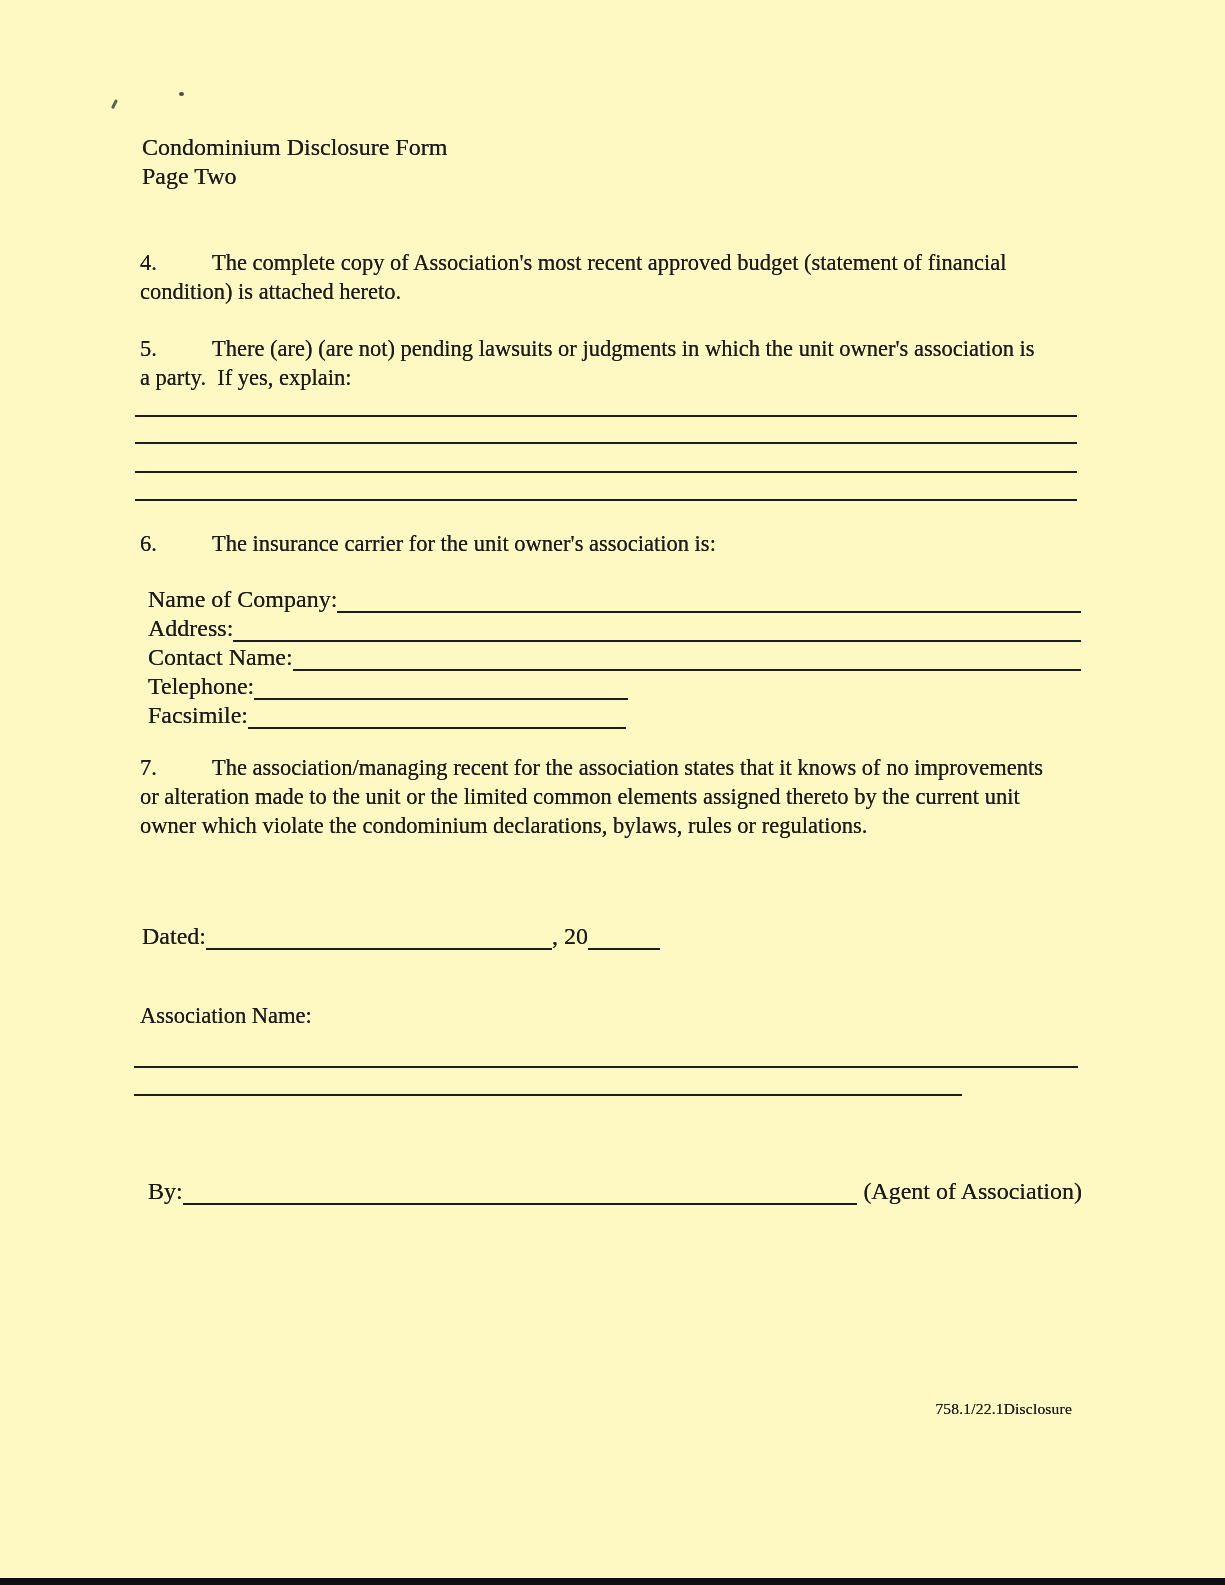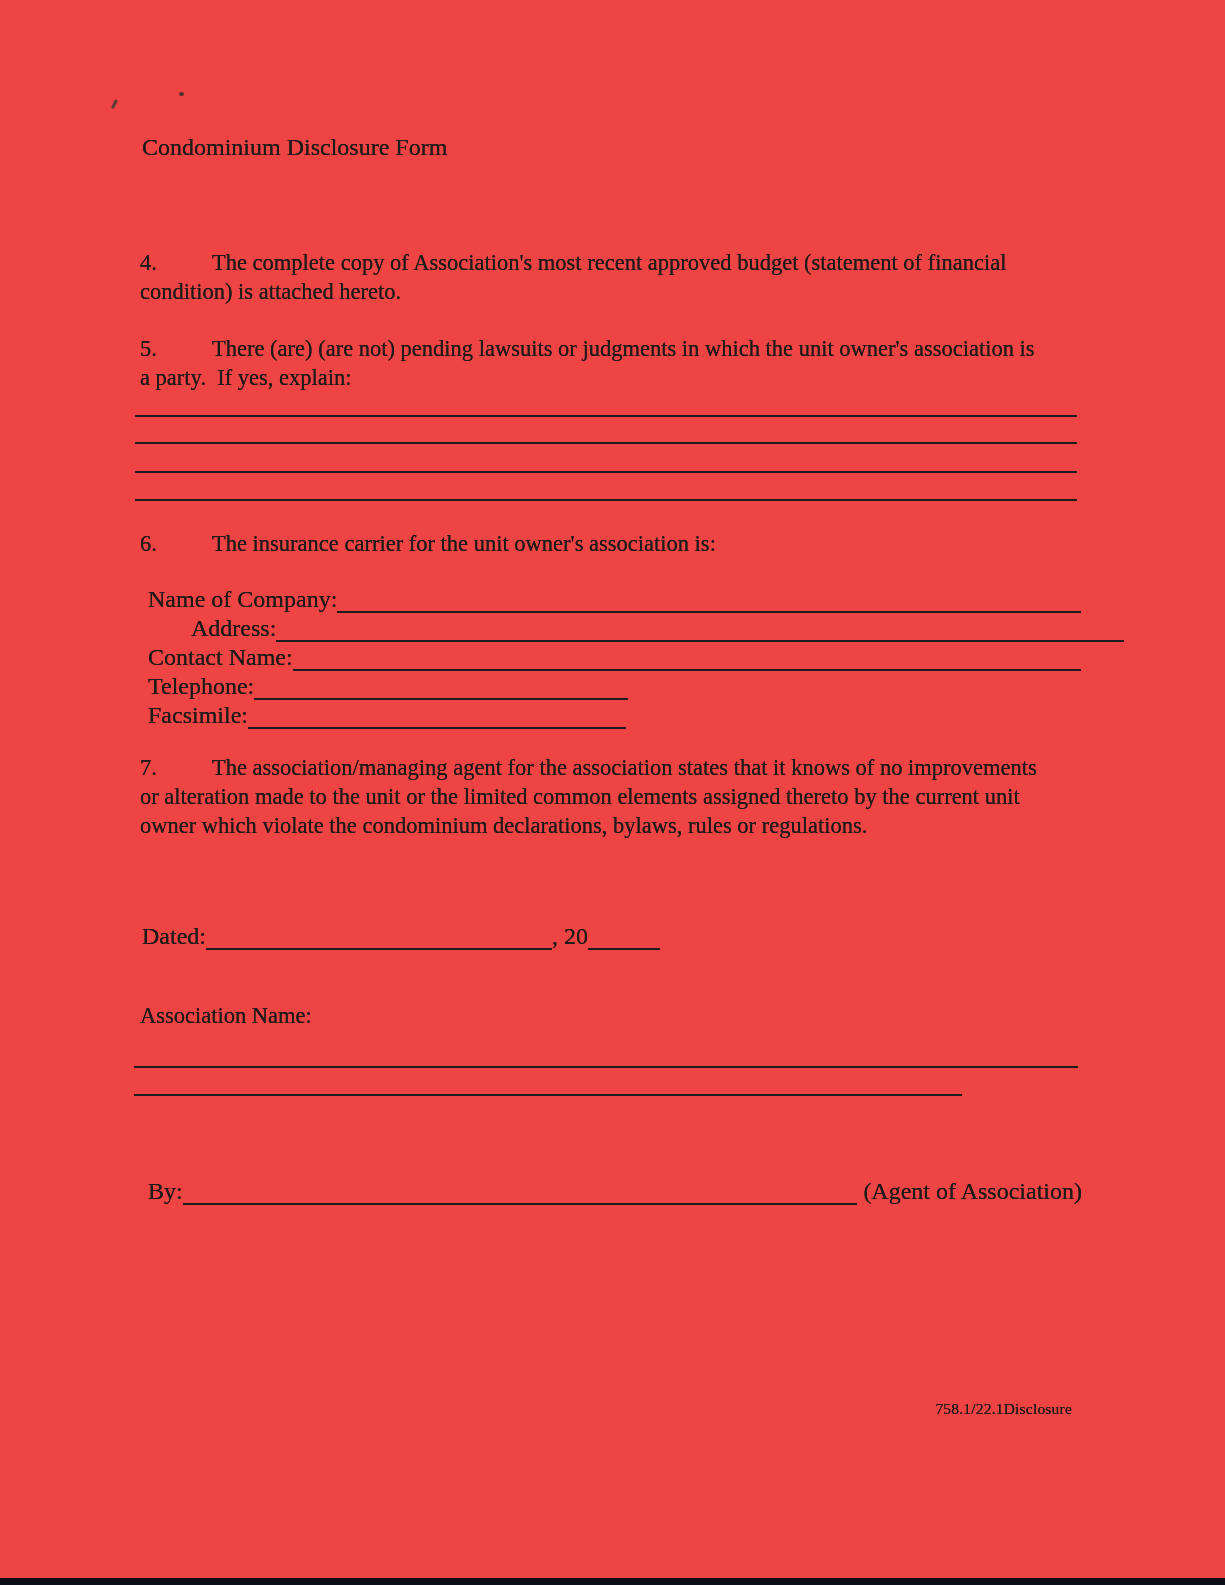--- a/index.html
+++ b/index.html
@@ -3,21 +3,21 @@
 <meta charset="utf-8">
 <style>
   * { margin: 0; padding: 0; box-sizing: border-box; }
   html, body { background: #e9e9e9; }
   body { font-family: "Liberation Serif", "DejaVu Serif", serif; }
 
   .page {
     position: relative;
     width: 1225px;
     height: 1585px;
-    background: #ef4444;
+    background: #fef9c3;
     overflow: hidden;
     color: #1b1b1b;
   }
 
   .ink { text-shadow: 0 0 0.45px rgba(10,10,10,0.85); }
 
   
   .speck-dot {
     position: absolute; left: 179px; top: 92px;
     width: 5px; height: 4px; border-radius: 50%;
@@ -61,21 +61,21 @@
     font-size: 24px; line-height: 27px;
   }
   .field-row .flabel { white-space: nowrap; }
   .fill-line {
     flex: 1 1 auto; height: 20px;
     border-bottom: 2.4px solid #1d1d1d;
   }
   .fill-line.fixed { flex: 0 0 auto; }
 
   .row-company  { top: 584px; }
-  .row-address  { top: 613px; margin-left: 43px; }
+  .row-address  { top: 613px; }
   .row-contact  { top: 642px; }
   .row-phone    { top: 671px; width: 480px; }
   .row-fax      { top: 700px; width: 478px; }
 
   .row-dated { top: 921px; width: 512px; justify-content: flex-end; }
   .dated-line { width: 346px; }
   .year-line  { width: 72px; }
   .year-text  { white-space: pre; }
 
   .assoc-label {
@@ -103,20 +103,21 @@
 </head>
 <body>
 
 <div class="page">
 
   <div class="speck-dot"></div>
   <div class="speck-slash"></div>
 
   <div class="title-block ink">
     <div>Condominium Disclosure Form</div>
+    <div>Page Two</div>
   </div>
 
   <p class="para para-4 ink">
     <span class="num">4.</span><span class="ptext">The complete copy of Association's most recent approved budget (statement of financial
 condition) is attached hereto.</span>
   </p>
 
   <p class="para para-5 ink">
     <span class="num">5.</span><span class="ptext">There (are) (are not) pending lawsuits or judgments in which the unit owner's association is
 a party.  If yes, explain:</span>
@@ -146,21 +147,21 @@
   <div class="field-row row-phone ink">
     <span class="flabel">Telephone:</span>
     <span class="fill-line"></span>
   </div>
   <div class="field-row row-fax ink">
     <span class="flabel">Facsimile:</span>
     <span class="fill-line"></span>
   </div>
 
   <p class="para para-7 ink">
-    <span class="num">7.</span><span class="ptext">The association/managing agent for the association states that it knows of no improvements
+    <span class="num">7.</span><span class="ptext">The association/managing recent for the association states that it knows of no improvements
 or alteration made to the unit or the limited common elements assigned thereto by the current unit
 owner which violate the condominium declarations, bylaws, rules or regulations.</span>
   </p>
 
   <div class="field-row row-dated ink">
     <span class="flabel">Dated:</span>
     <span class="fill-line fixed dated-line"></span>
     <span class="flabel year-text">, 20</span>
     <span class="fill-line fixed year-line"></span>
   </div>

